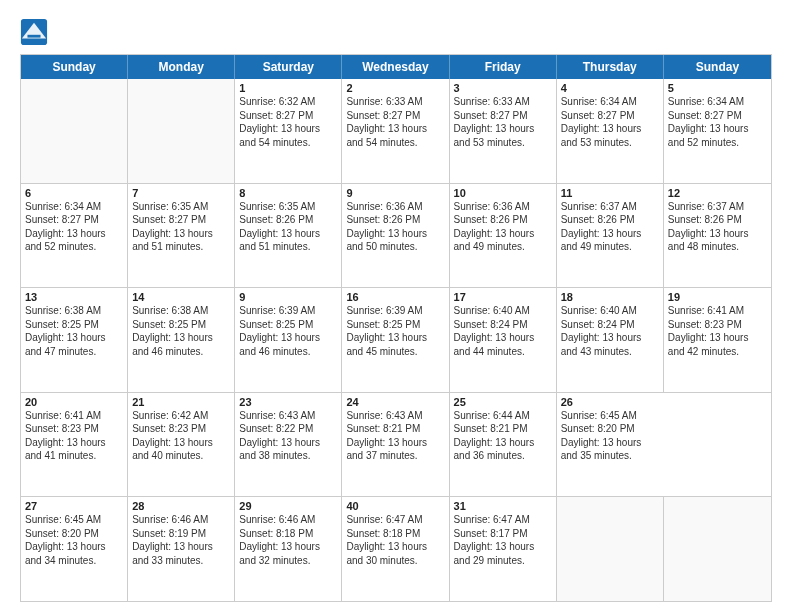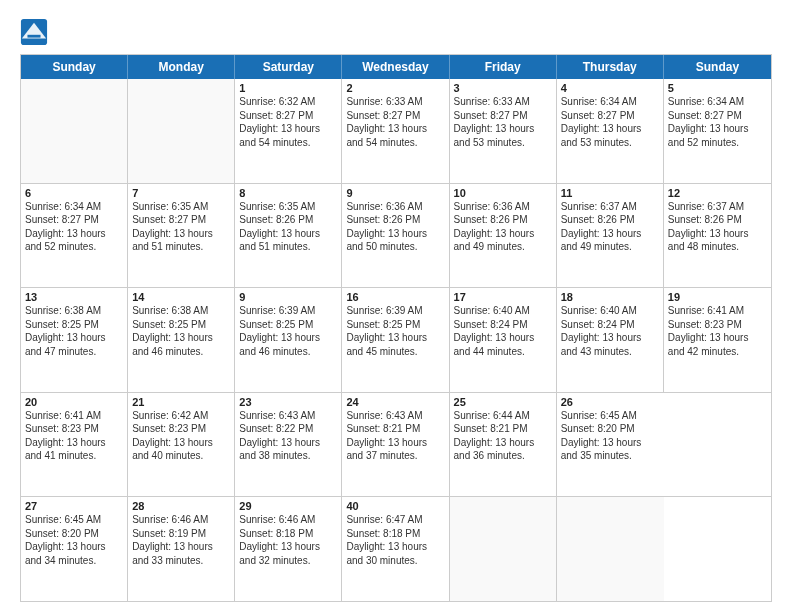--- a/index.html
+++ b/index.html
@@ -321,18 +321,24 @@
             <div class="info">Sunrise: 6:46 AM
 Sunset: 8:18 PM
 Daylight: 13 hours and 32 minutes.</div>
           </div>
           <div class="cal-cell">
             <span class="day-num">40</span>
             <div class="info">Sunrise: 6:47 AM
 Sunset: 8:18 PM
 Daylight: 13 hours and 30 minutes.</div>
           </div>
+          <div class="cal-cell">
+            <span class="day-num">31</span>
+            <div class="info">Sunrise: 6:47 AM
+Sunset: 8:17 PM
+Daylight: 13 hours and 29 minutes.</div>
+          </div>
           <div class="cal-cell empty"></div>
           <div class="cal-cell empty"></div>
         </div>
       </div>
   </div>
 </div>
 
 </body></html>

